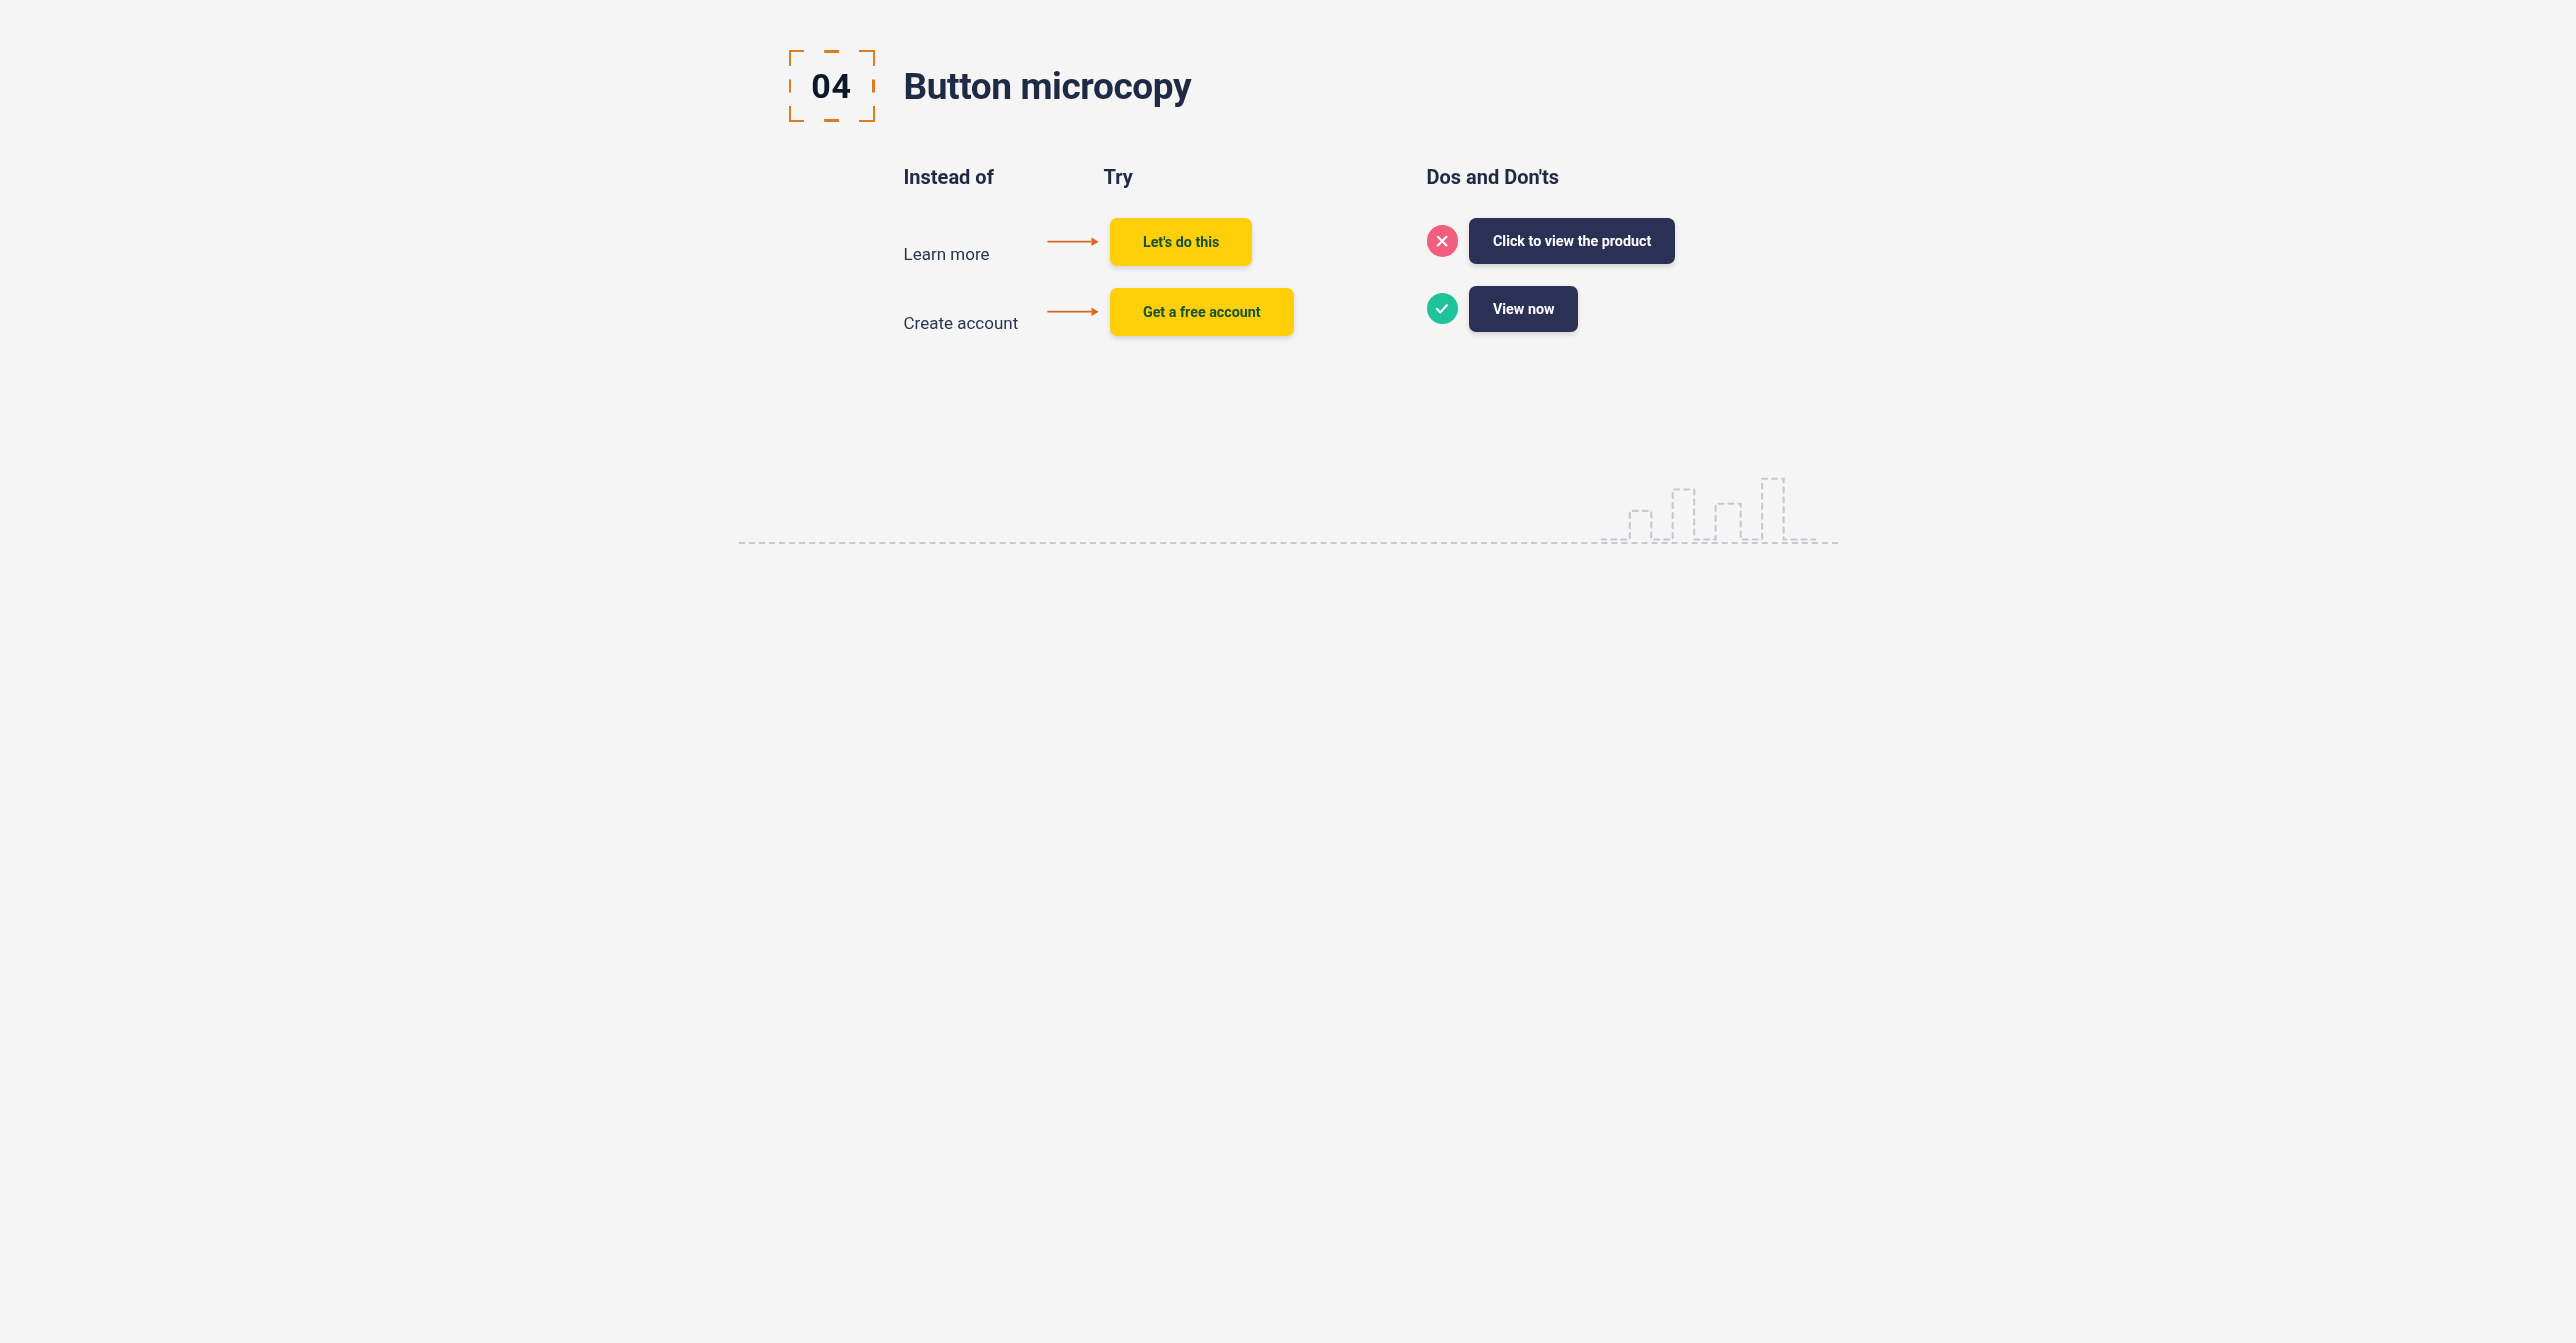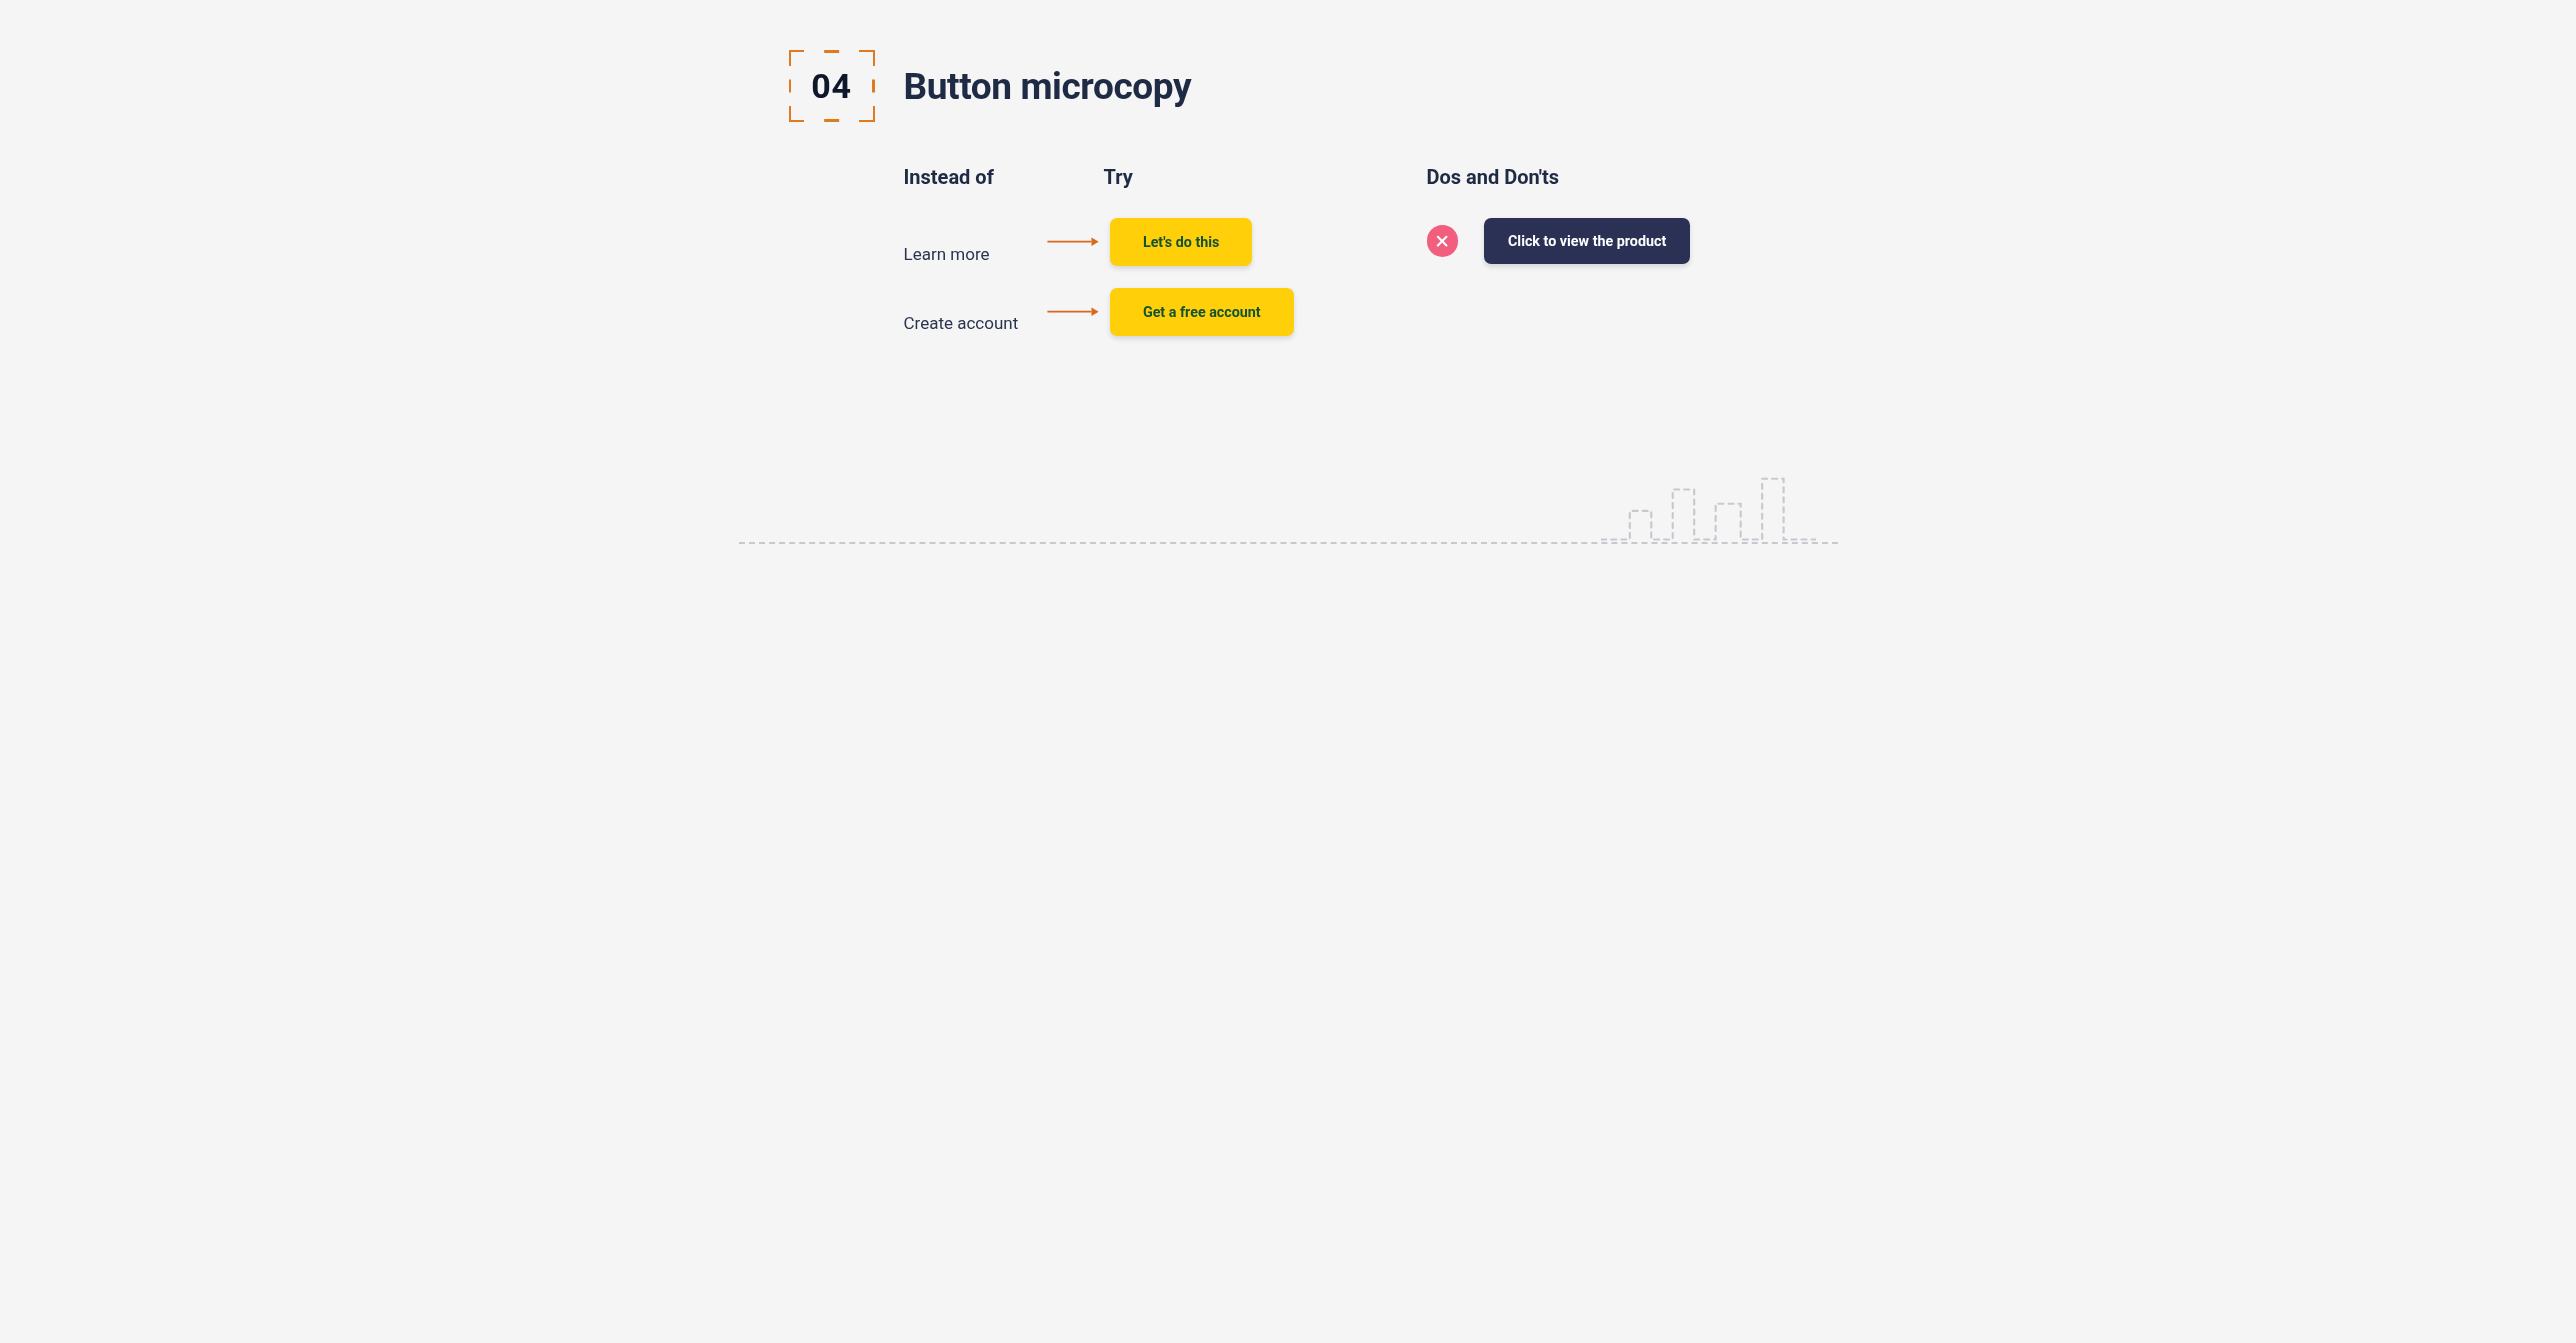--- a/index.html
+++ b/index.html
@@ -135,21 +135,21 @@
     background: #2b3154;
     color: #ffffff;
     font-size: 14.3px;
     height: 46px;
     padding: 0 24px;
   }
 
   .dd-row {
     display: flex;
     align-items: center;
-    gap: 26px;
+    gap: 11px;
     margin-bottom: 21.5px;
   }
   .badge {
     width: 31.5px;
     height: 31.5px;
     border-radius: 50%;
     display: flex;
     align-items: center;
     justify-content: center;
     flex: 0 0 31.5px;
@@ -231,20 +231,28 @@
 
       <div class="dd-row">
         <div class="badge badge-x">
           <svg width="14.3" height="14.3" viewBox="0 0 20 20">
               <path d="M4 4 L16 16 M16 4 L4 16" stroke="#ffffff" stroke-width="3" stroke-linecap="round"></path>
             </svg>
         </div>
         <div class="btn btn-dark">Click to view the product</div>
       </div>
 
+      <div class="dd-row">
+        <div class="badge badge-check">
+          <svg width="15.7" height="15.7" viewBox="0 0 22 22">
+              <path d="M4 11 L9 16 L18 6" stroke="#ffffff" stroke-width="3" stroke-linecap="round" stroke-linejoin="round" fill="none"></path>
+            </svg>
+        </div>
+        <div class="btn btn-dark">View now</div>
+      </div>
     </div>
 
   </div>
 
   <div class="dashed-line"></div>
 
   <div class="skyline">
     <svg width="215" height="93" viewBox="0 0 300 130">
       <path d="M0 100 L40 100 L40 60 L70 60 L70 100 L100 100 L100 30 L130 30 L130 100 L160 100 L160 50 L195 50 L195 100 L225 100 L225 15 L255 15 L255 100 L300 100" fill="none" stroke="#c7c9cf" stroke-width="3" stroke-dasharray="7 7" stroke-linecap="round"></path>
     </svg>

